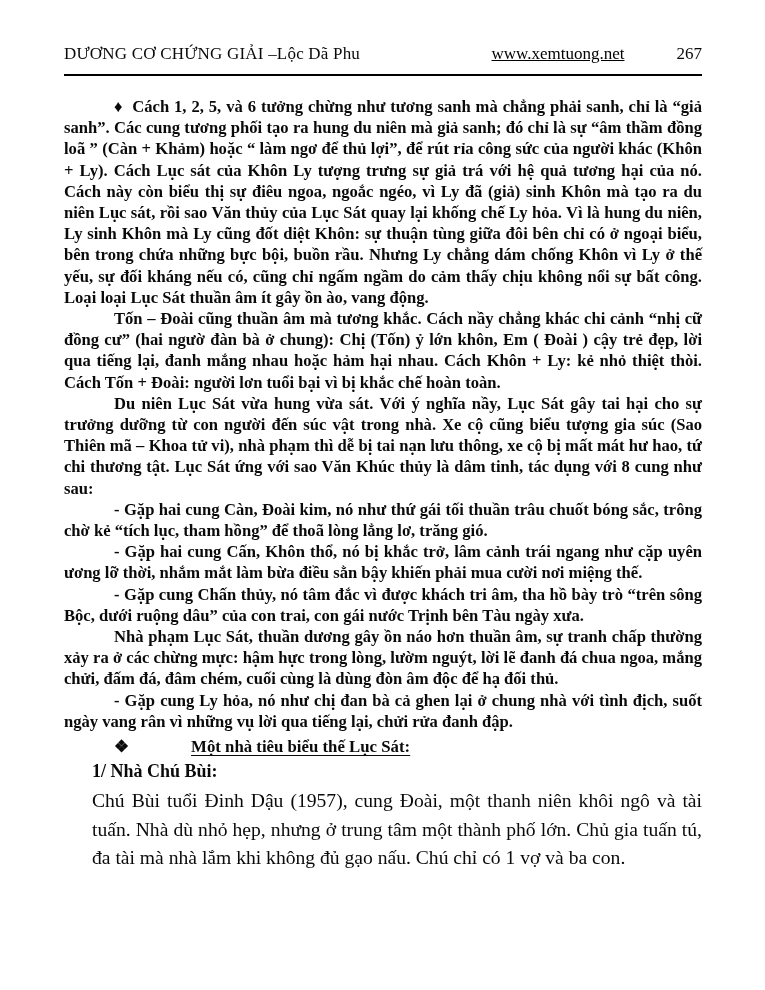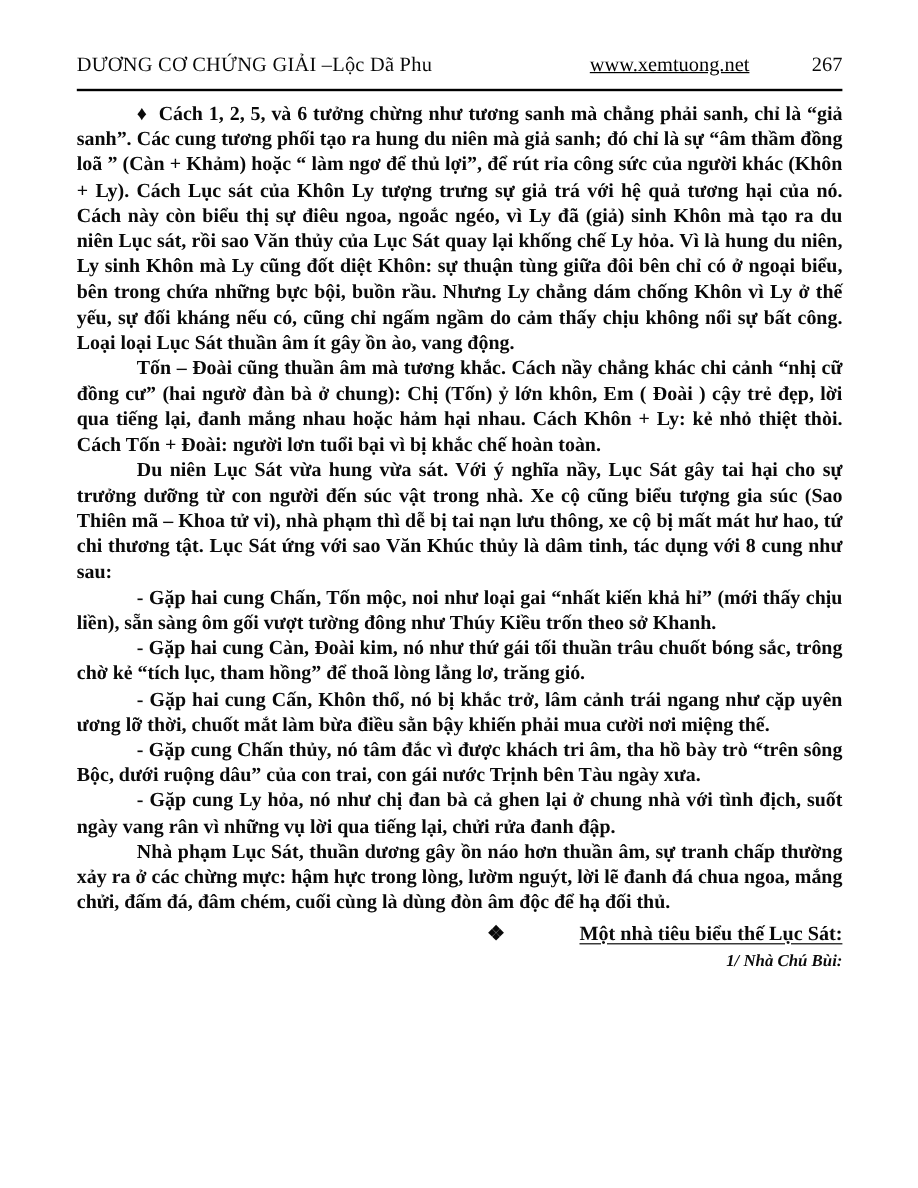--- a/index.html
+++ b/index.html
@@ -23,46 +23,45 @@
     color:#000000; text-decoration:underline; cursor:pointer;
     margin-right:52px; font-size:17px;
   }
   .header-page { font-size:17px; }
   .header-rule {
     position:absolute; top:74px; left:64px; width:638px;
     border-top:2px solid #000000; height:0;
   }
   
   .content {
-    position:absolute; top:84px; left:64px; width:638px;
+    position:absolute; top:96px; left:64px; width:638px;
   }
   p.para {
     margin:0; padding:0;
     font-size:16.6px; line-height:21.2px;
     font-weight:bold;
     text-align:justify;
     text-indent:50px;
   }
   .bullet { margin-right:9px; }
   .heading-line {
     margin:4px 0 0 0; padding:0 0 0 50px;
     font-size:16.8px; line-height:22px; font-weight:bold;
     text-indent:0;
-    text-align:right;
   }
   .section-marker { display:inline-block; }
   .heading-text {
     margin-left:62px;
     text-decoration:underline;
     text-underline-offset:3px;
   }
   .subheading {
     margin:2px 0 0 0; padding:0 0 0 28px;
-    font-size:14px; line-height:22px;
-    font-weight:bold; font-style:italic;text-align:right;
+    font-size:18px; line-height:22px;
+    font-weight:bold; 
   }
   .closing {
     margin:5px 0 0 28px; width:610px;
     font-size:19.6px; line-height:28.6px;
     font-weight:normal;
     text-align:justify;
   }
 </style>
 </head>
 <body>
@@ -78,32 +77,32 @@
   <div class="header-rule"></div>
 
   <div class="content">
 
     <p class="para"><span class="bullet">♦</span><span>Cách 1, 2, 5, và 6 tưởng chừng như tương sanh mà chẳng phải sanh, chỉ là “giả sanh”. Các cung tương phối tạo ra hung du niên mà giả sanh; đó chỉ là sự “âm thầm đồng loã ” (Càn + Khảm) hoặc “ làm ngơ để thủ lợi”, để rút rỉa công sức của người khác (Khôn + Ly). Cách Lục sát của Khôn Ly tượng trưng sự giả trá với hệ quả tương hại của nó. Cách này còn biểu thị sự điêu ngoa, ngoắc ngéo, vì Ly đã (giả) sinh Khôn mà tạo ra du niên Lục sát, rồi sao Văn thủy của Lục Sát quay lại khống chế Ly hỏa. Vì là hung du niên, Ly sinh Khôn mà Ly cũng đốt diệt Khôn: sự thuận tùng giữa đôi bên chỉ có ở ngoại biểu, bên trong chứa những bực bội, buồn rầu. Nhưng Ly chẳng dám chống Khôn vì Ly ở thế yếu, sự đối kháng nếu có, cũng chỉ ngấm ngầm do cảm thấy chịu không nổi sự bất công. Loại loại Lục Sát thuần âm ít gây ồn ào, vang động.</span></p>
 
     <p class="para">Tốn – Đoài cũng thuần âm mà tương khắc. Cách nầy chẳng khác chi cảnh “nhị cữ đồng cư” (hai ngườ đàn bà ở chung): Chị (Tốn) ỷ lớn khôn, Em ( Đoài ) cậy trẻ đẹp, lời qua tiếng lại, đanh mắng nhau hoặc hảm hại nhau. Cách Khôn + Ly: kẻ nhỏ thiệt thòi. Cách Tốn + Đoài: người  lơn tuổi bại vì bị khắc chế hoàn toàn.</p>
 
     <p class="para">Du niên Lục Sát vừa hung vừa sát. Với ý nghĩa nầy, Lục Sát gây tai hại cho sự trưởng dưỡng từ con người đến súc vật trong nhà. Xe cộ cũng biểu tượng gia súc (Sao Thiên mã – Khoa tử vi), nhà phạm thì dễ bị tai nạn lưu thông, xe cộ bị mất mát hư hao, tứ chi thương tật. Lục Sát ứng với sao Văn Khúc thủy là dâm tinh, tác dụng với 8 cung như sau:</p>
 
-    <p class="para">- Gặp hai cung Chấn, Tốn mộc, noi như loại gai “nhất kiến khả hỉ” (mới thấy chịu liền), sẵn sàng ôm gối vượt tường đông như Thúy Kiều trốn theo sở Khanh.</p>
 
     <p class="para">- Gặp hai cung Càn, Đoài kim, nó như thứ gái tối thuần trâu chuốt bóng sắc, trông chờ kẻ “tích lục, tham hồng” để thoã lòng lẳng lơ, trăng gió.</p>
 
-    <p class="para">- Gặp hai cung Cấn, Khôn thổ, nó bị khắc trở, lâm cảnh trái ngang như cặp uyên ương lỡ thời, chuốt mắt làm bừa điều sằn bậy khiến phải mua cười nơi miệng thế.</p>
+    <p class="para">- Gặp hai cung Cấn, Khôn thổ, nó bị khắc trở, lâm cảnh trái ngang như cặp uyên ương lỡ thời, nhắm mắt làm bừa điều sằn bậy khiến phải mua cười nơi miệng thế.</p>
 
     <p class="para">- Gặp cung Chấn thủy, nó tâm đắc vì được khách tri âm, tha hồ bày trò “trên sông Bộc, dưới ruộng dâu” của con trai, con gái nước Trịnh bên Tàu ngày xưa.</p>
 
+    <p class="para">Nhà phạm Lục Sát, thuần dương gây ồn náo hơn thuần âm, sự tranh chấp thường xảy ra ở các chừng mực: hậm hực trong lòng, lườm nguýt, lời lẽ đanh đá chua ngoa, mắng chửi, đấm đá, đâm chém, cuối cùng là dùng đòn âm độc để hạ đối thủ.</p>
+
     <p class="para">- Gặp cung Ly hỏa, nó như chị đan bà cả ghen lại ở chung nhà với tình địch, suốt ngày vang rân vì những vụ lời qua tiếng lại, chửi rửa đanh đập.</p>
-
-    <p class="para">Nhà phạm Lục Sát, thuần dương gây ồn náo hơn thuần âm, sự tranh chấp thường xảy ra ở các chừng mực: hậm hực trong lòng, lườm nguýt, lời lẽ đanh đá chua ngoa, mắng chửi, đấm đá, đâm chém, cuối cùng là dùng đòn âm độc để hạ đối thủ.</p>
 
     <p class="heading-line"><span class="section-marker">❖</span><span class="heading-text">Một nhà tiêu biểu thế Lục Sát:</span></p>
 
     <p class="subheading">1/ Nhà Chú Bùi:</p>
 
+    <p class="closing">Chú Bùi tuổi Đinh Dậu (1957), cung Đoài, một thanh niên khôi ngô và tài tuấn. Nhà dù nhỏ hẹp, nhưng ở trung tâm một thành phố lớn. Chủ gia tuấn tú, đa tài mà nhà lắm khi không đủ gạo nấu. Chú chỉ có 1 vợ và ba con.</p>
 
   </div>
 
 </div>
 
 </body></html>

